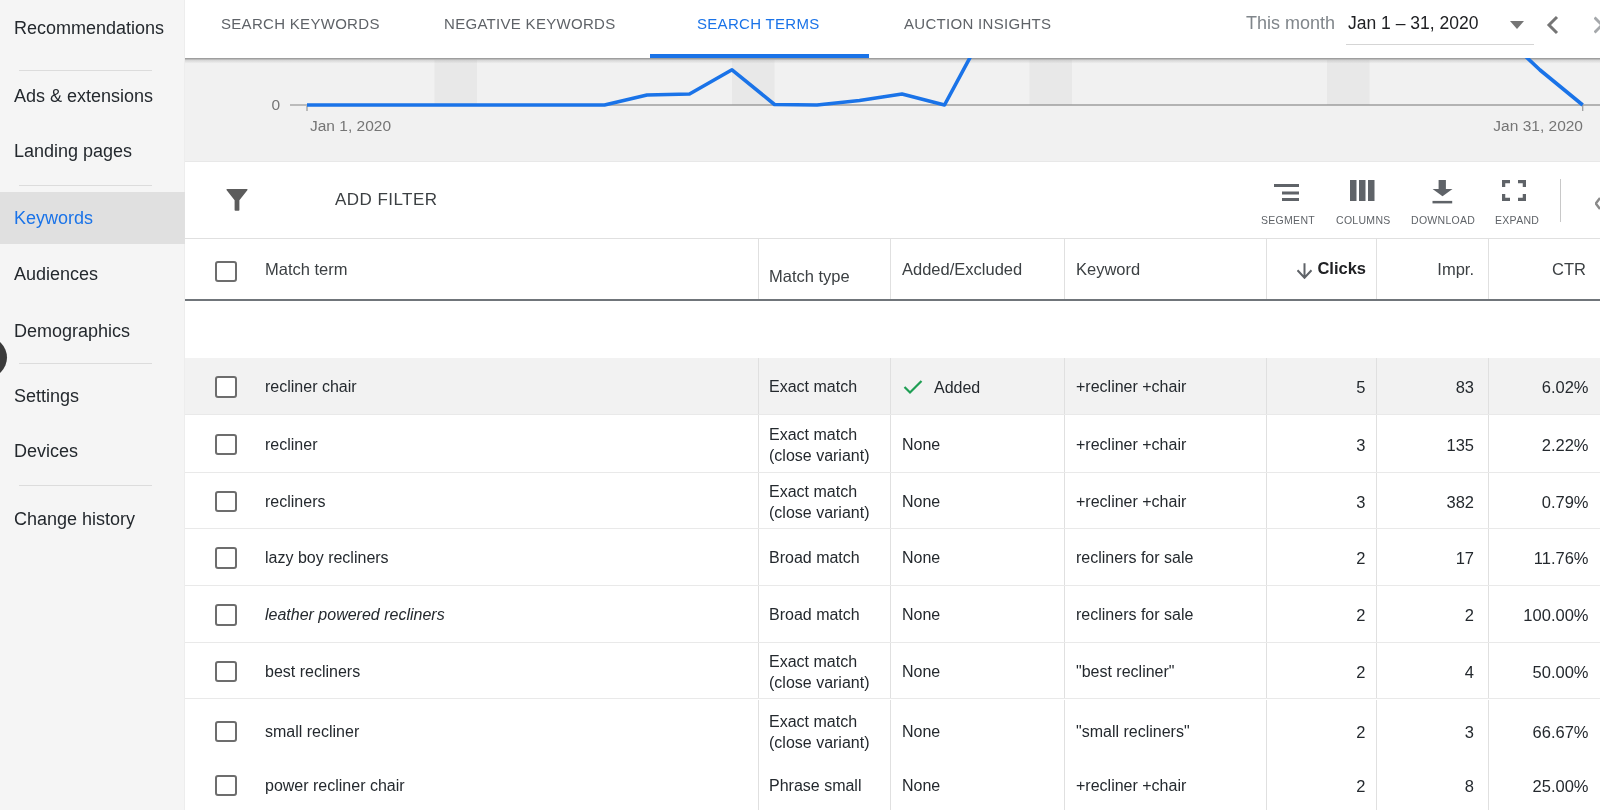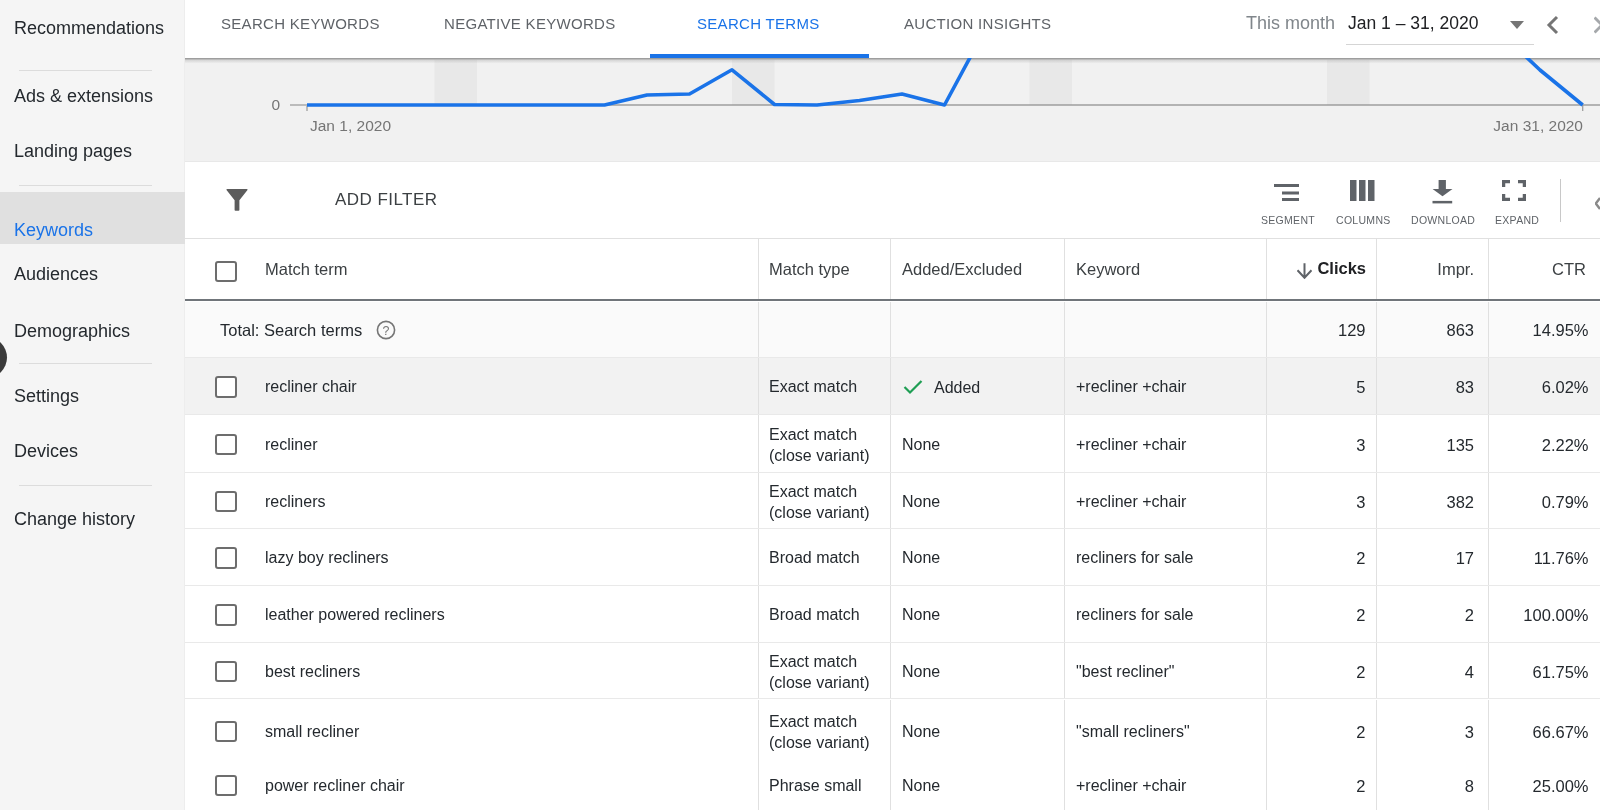--- a/index.html
+++ b/index.html
@@ -24,21 +24,21 @@
 <body>
 <div id="page">
 
 <div class="abs" id="sidebar" style="left:0;top:0;width:185px;height:810px;background:#f5f5f5;border-right:1px solid #ededed;"></div>
 <div class="abs" style="left:0;top:192px;width:185px;height:52px;background:#e0e0e0;"></div>
 <div class="abs sbitem" style="top:18px;">Recommendations</div>
 <div class="abs sbsep" style="top:70px;"></div>
 <div class="abs sbitem" style="top:86px;">Ads &amp; extensions</div>
 <div class="abs sbitem" style="top:141px;text-align:center;">Landing pages</div>
 <div class="abs sbsep" style="top:185px;"></div>
-<div class="abs sbitem" style="top:220px;color:#1a73e8;">Keywords</div>
+<div class="abs sbitem" style="top:208px;color:#1a73e8;">Keywords</div>
 <div class="abs sbitem" style="top:264px;">Audiences</div>
 <div class="abs sbitem" style="top:321px;">Demographics</div>
 <div class="abs sbsep" style="top:363px;"></div>
 <div class="abs sbitem" style="top:386px;">Settings</div>
 <div class="abs sbitem" style="top:441px;">Devices</div>
 <div class="abs sbsep" style="top:485px;"></div>
 <div class="abs sbitem" style="top:509px;">Change history</div>
 <div class="abs" style="left:-34px;top:337px;width:41px;height:41px;border-radius:50%;background:#3a3a3a;"></div>
 
 <div class="abs" id="tabbar" style="left:185px;top:0;width:1415px;height:57px;background:#fff;"></div>
@@ -118,46 +118,30 @@
 
 <div class="row" style="top:238px;height:63px;border-top:1px solid #e0e0e0;border-bottom:2.5px solid #70757a;">
   <div class="vline" style="left:573px"></div>
       <div class="vline" style="left:705px"></div>
   <div class="vline" style="left:879px"></div>
       <div class="vline" style="left:1081px"></div>
   <div class="vline" style="left:1191px"></div>
       <div class="vline" style="left:1303px"></div>
   <div class="cb" style="margin-top:-8.5px"></div>
   <div class="cell hc" style="left:80px;">Match term</div>
-  <div class="cell hc" style="left:584px;">Match type</div>
+  <div class="cell hc" style="left:584px;margin-top:7px;">Match type</div>
   <div class="cell hc" style="left:717px;">Added/Excluded</div>
   <div class="cell hc" style="left:891px;">Keyword</div>
   <div class="cell hc num" style="right:234px;font-weight:bold;color:#202124;"><svg width="17" height="17" viewBox="0 0 17 17" style="vertical-align:-4.5px;margin-right:4.5px">
           <path d="M8.5 1 L8.5 14.5 M1.5 8 L8.5 15.5 L15.5 8" stroke="#5f6368" stroke-width="2" fill="none"></path>
         </svg>Clicks</div>
   <div class="cell hc num" style="right:126px;">Impr.</div>
   <div class="cell hc num" style="right:14px;">CTR</div>
 </div>
 
-<div class="row" style="top:301.5px;height:56.5px;background:#fafafa;">
-  <div class="vline" style="left:573px"></div>
-      <div class="vline" style="left:705px"></div>
-  <div class="vline" style="left:879px"></div>
-      <div class="vline" style="left:1081px"></div>
-  <div class="vline" style="left:1191px"></div>
-      <div class="vline" style="left:1303px"></div>
-  <div class="cell vc" style="left:35px;font-size:16.5px;">Total: Search terms</div>
-  <svg class="abs" style="left:191px;top:18px;" width="20" height="20" viewBox="0 0 20 20">
-        <circle cx="10" cy="10" r="8.6" fill="none" stroke="#757575" stroke-width="1.6"></circle>
-        <text x="10" y="14.5" text-anchor="middle" font-size="12.5" fill="#757575" font-family="Liberation Sans">?</text>
-      </svg>
-  <div class="cell vc num" style="right:234.5px;">129</div>
-  <div class="cell vc num" style="right:126px;">863</div>
-  <div class="cell vc num" style="right:11.5px;">14.95%</div>
-</div>
 
 <div class="row r1" style="top:358px;height:57px;background:#f2f2f2;">
   <div class="vline" style="left:573px"></div>
       <div class="vline" style="left:705px"></div>
   <div class="vline" style="left:879px"></div>
       <div class="vline" style="left:1081px"></div>
   <div class="vline" style="left:1191px"></div>
       <div class="vline" style="left:1303px"></div>
   <div class="cb"></div>
   <div class="cell vc" style="left:80px;">recliner chair</div>
@@ -220,21 +204,21 @@
   <div class="cell vc num" style="right:11.5px;">11.76%</div>
 </div>
 <div class="row" style="top:586.1px;height:56.7px;">
   <div class="vline" style="left:573px"></div>
       <div class="vline" style="left:705px"></div>
       <div class="vline" style="left:879px"></div>
       <div class="vline" style="left:1081px"></div>
       <div class="vline" style="left:1191px"></div>
       <div class="vline" style="left:1303px"></div>
   <div class="cb"></div>
-  <div class="cell vc" style="left:80px;">leather powered recliners</div>
+  <div class="cell vc" style="left:80px;font-style:italic;">leather powered recliners</div>
   <div class="cell vc" style="left:584px;">Broad match</div>
   <div class="cell vc" style="left:717px;">None</div>
   <div class="cell vc" style="left:891px;">recliners for sale</div>
   <div class="cell vc num" style="right:234.5px;">2</div>
   <div class="cell vc num" style="right:126px;">2</div>
   <div class="cell vc num" style="right:11.5px;">100.00%</div>
 </div>
 <div class="row" style="top:642.8px;height:56.7px;">
   <div class="vline" style="left:573px"></div>
       <div class="vline" style="left:705px"></div>
@@ -242,21 +226,21 @@
       <div class="vline" style="left:1081px"></div>
       <div class="vline" style="left:1191px"></div>
       <div class="vline" style="left:1303px"></div>
   <div class="cb"></div>
   <div class="cell vc" style="left:80px;">best recliners</div>
   <div class="cell vc m2" style="left:584px;">Exact match<br>(close variant)</div>
   <div class="cell vc" style="left:717px;">None</div>
   <div class="cell vc" style="left:891px;">"best recliner"</div>
   <div class="cell vc num" style="right:234.5px;">2</div>
   <div class="cell vc num" style="right:126px;">4</div>
-  <div class="cell vc num" style="right:11.5px;">61.75%</div>
+  <div class="cell vc num" style="right:11.5px;">50.00%</div>
 </div>
 <div class="row" style="top:699.5px;height:63px;">
   <div class="vline" style="left:573px"></div>
       <div class="vline" style="left:705px"></div>
       <div class="vline" style="left:879px"></div>
       <div class="vline" style="left:1081px"></div>
       <div class="vline" style="left:1191px"></div>
       <div class="vline" style="left:1303px"></div>
   <div class="cb"></div>
   <div class="cell vc" style="left:80px;">small recliner</div>

